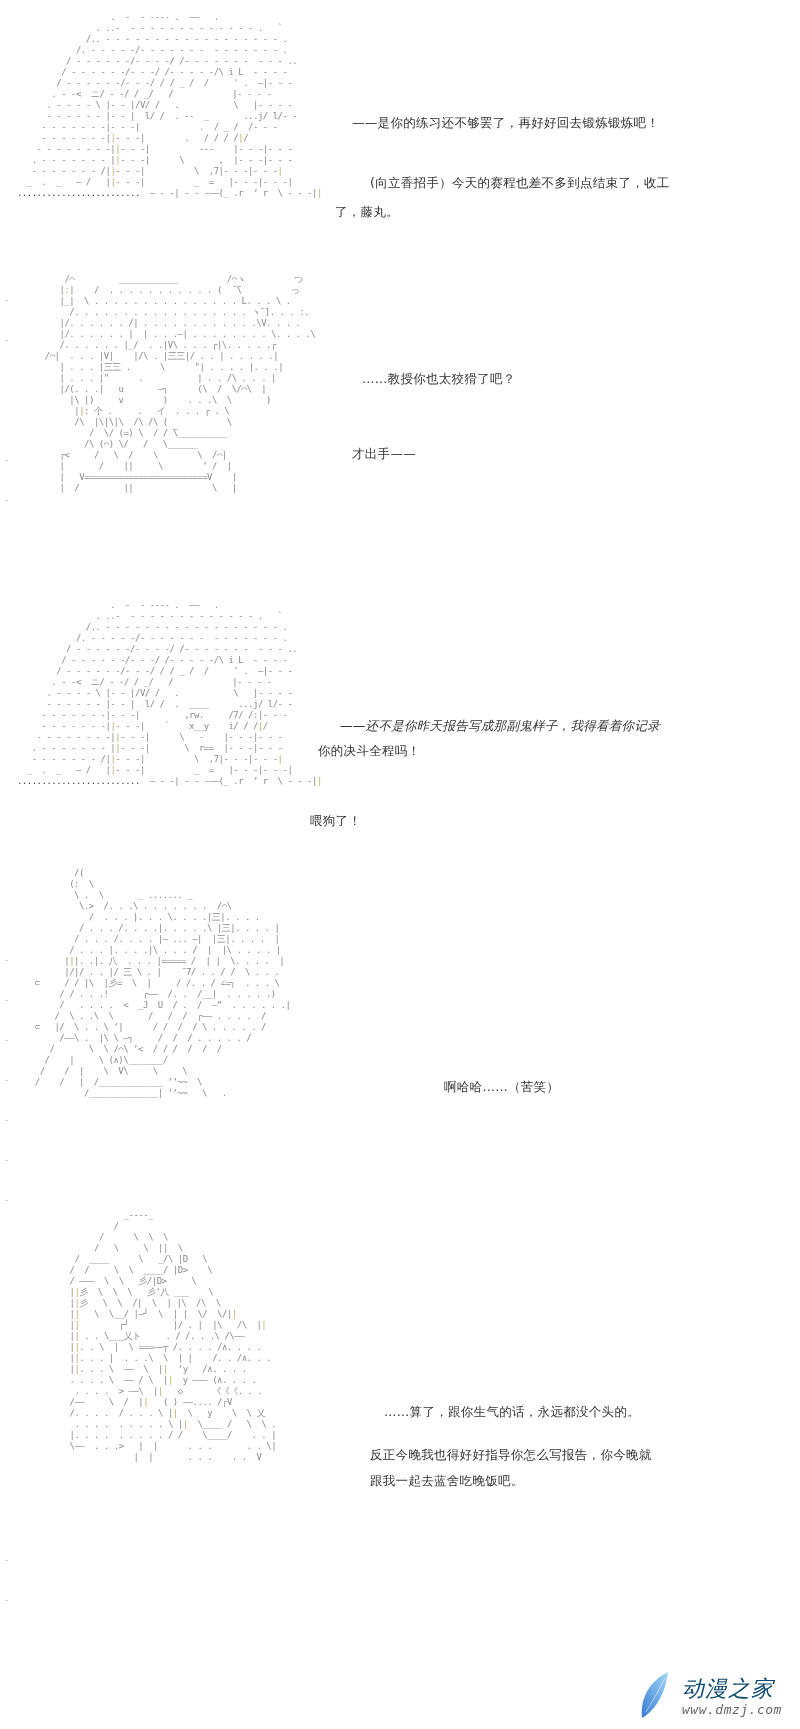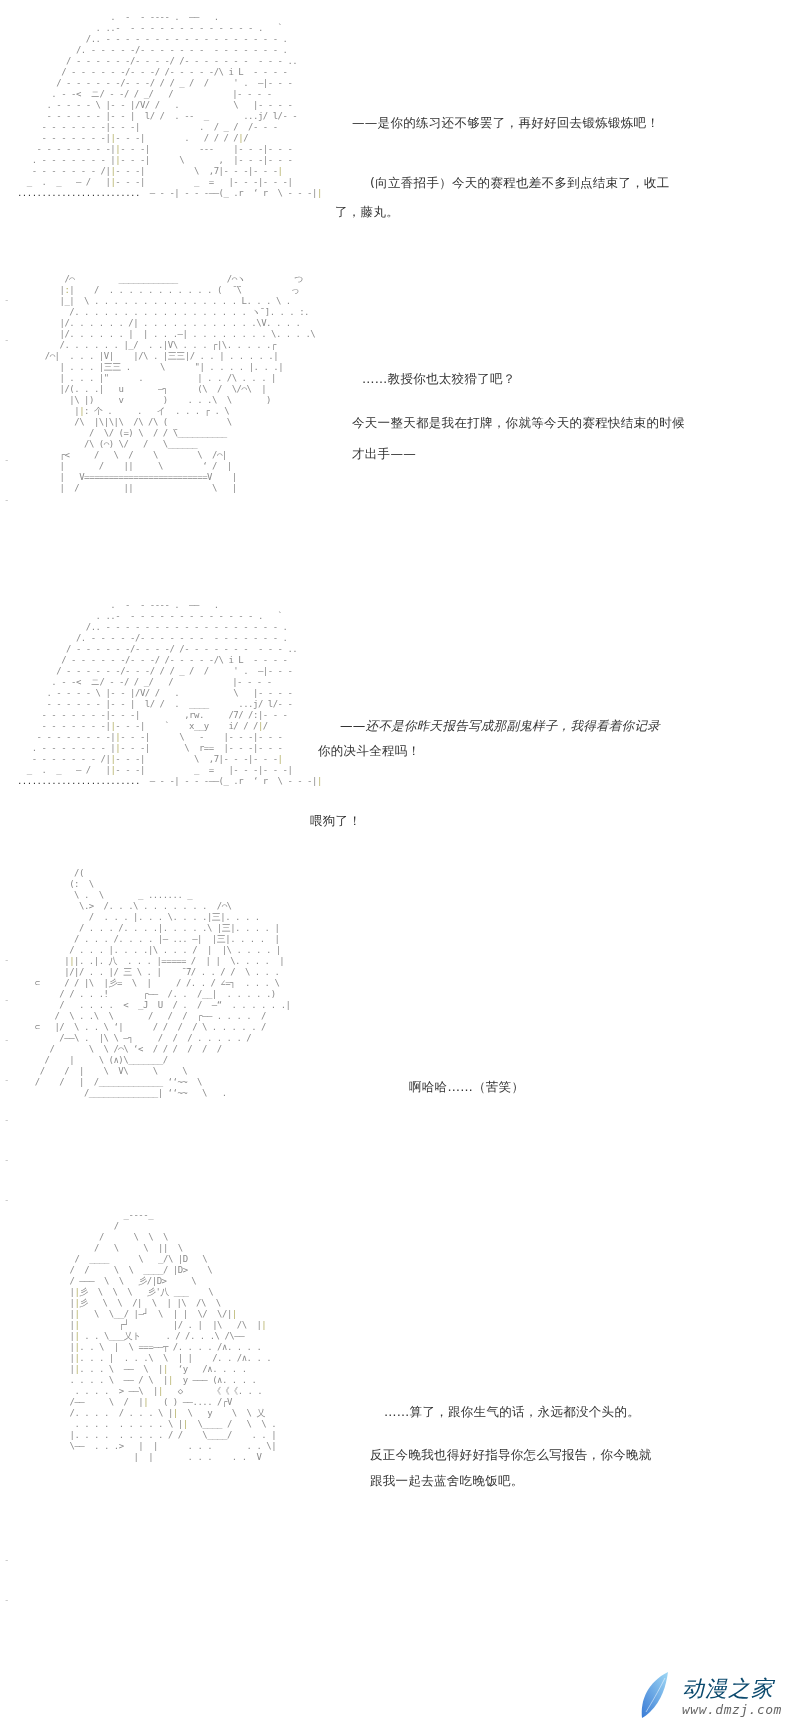--- a/index.html
+++ b/index.html
@@ -67,21 +67,20 @@
         |\ |)     v        )    . . .\  \       )
          |<span class="olive">|</span>: 个 .     .   イ  . . . ┌ . \
          /\  |\|\|\  /\ /\ (            \
             /  \/ (=) \  / / ̄\__________
            /\ (⌒) \/   /   \______
       ┌&lt;     /   \  /    \        \  /⌒|
       |       /    ||     \        ‘ /  |
       |   V=========================V    |
       |  /         ||                \   |</div>
   <div class="line" style="left:362px;top:111px;">……教授你也太狡猾了吧？</div>
-  <div class="line" style="left:352px;top:155px;">今天一整天都是我在打牌，你就等今天的赛程快结束的时候</div>
   <div class="line" style="left:352px;top:186px;">才出手——</div>
 </div>
 
 <div class="panel" style="top:590px;height:230px;">
   <div class="art" style="left:12px;top:10px;">                    .  -  - ---- .  ——   .
                  . ..-  - - - - - - - - - - - - - .   `
                /.. - - - - - - - - - - - - - - - - - - .
              /. - - - - -/- - - - - - -  - - - - - - - .
            / - - - - - -/- - - -/ /- - - - - - -  - - - ..
           / - - - - - -/- - -/ /- - - - -/\ i L  - - - -
@@ -123,21 +122,21 @@
         / / . . .!       ┌——  /. .  /__|  . . . . .)
         /   . . . .  &lt;  _J  U  / .  /  —“  . . . . . .|
        /  \ . .\  \       /   /  /  ┌—— . . . .  /
    ⊂   |/  \ . . \ ‘|      / /  /  / \ . . . . . /
         /——\ .  |\ \ —┐     /  /  / . . . . . /
       /       \  \ /⌒\ ‘&lt;  / / /  /  /  /
      /    |     \ (∧)\_______/
     /    /  |    \  V\     \     \
    /    /   |  /_____________ ‘‘~~  \
              /______________| ‘‘~~   \   .</div>
-  <div class="line" style="left:409px;top:219px;">啊哈哈……（苦笑）</div>
+  <div class="line" style="left:444px;top:219px;">啊哈哈……（苦笑）</div>
 </div>
 
 <div class="panel" style="top:1200px;height:470px;">
   <div class="side-marks" style="top:340px;">-
 -</div>
   <div class="art" style="left:40px;top:10px;">                 _----_
                /
             /      \  \  \
            /   \     \  ||  \
        /  ____      \   _/\ |D   \

